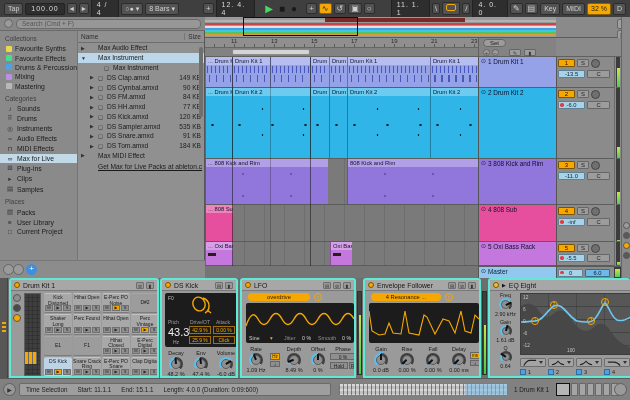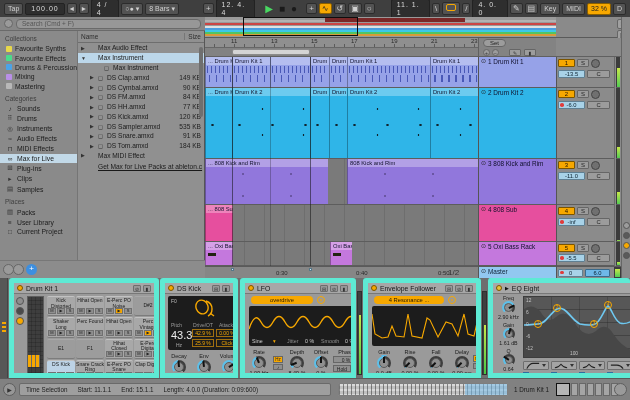--- a/index.html
+++ b/index.html
@@ -97,21 +97,21 @@
   .selhandle{position:absolute;top:1px;width:3px;height:3px;background:#cfe8f4;border:0.5px solid #578}
   #masterhead{position:absolute;left:273px;top:249px;width:78px;height:12px;background:#92c8f0;border-left:1px solid #555;border-top:1px solid #5a5a5a;font-size:6.4px;color:#0e2034;display:flex;gap:2px;padding:1px 2px}
   #mastermix{position:absolute;left:351px;top:249px;width:58px;height:12px;background:#8b8b8b;border-left:1px solid #555;border-top:1px solid #5a5a5a;display:flex;gap:2px;padding:1.5px 1px}
   .bluebox{width:25px;height:8px;background:#6fb8e8;border:1px solid #3a6a8c;border-radius:1px;font-size:5.8px;text-align:center;line-height:7px;color:#0a1e2e}
   #mastermeter{position:absolute;left:409px;top:249px;width:7px;height:12px;background:#3c3c3c;border-top:1px solid #5a5a5a}
 
   
   #devices{position:absolute;left:0;top:278px;width:630px;height:100px;background:#6e6e6e}
   #devedge{position:absolute;left:0;top:0;width:8px;height:100px;background:#575757;border-right:1px solid #444}
   .edgetick{position:absolute;left:2px;width:4px;height:2px;background:#f7a800}
-  .dev{position:absolute;top:0;height:100px;background:#9a9a9a;border:5px solid #5eead4;border-radius:3px 3px 0 0;overflow:hidden}
+  .dev{position:absolute;top:0;height:100px;background:#9a9a9a;border:2px solid #5eead4;border-radius:3px 3px 0 0;overflow:hidden}
   .devhead{height:11px;background:#a7a7a7;border-bottom:1px solid #787878;display:flex;align-items:center;gap:3px;padding:0 3px;font-size:6.8px;color:#151515}
   .pwr{width:6px;height:6px;border-radius:50%;background:#f7a800;border:1px solid #7a5400;flex:none}
   .devico{margin-left:auto;display:flex;gap:2px}
   .devico span{width:8px;height:7px;background:#989898;border:1px solid #6e6e6e;border-radius:1px;font-size:5px;text-align:center;line-height:6px;color:#333}
   .devico span:first-child{margin-left:0}
 
   
   #drackside{position:absolute;left:2px;top:14px;width:9px}
   .drcirc{width:8px;height:8px;border-radius:50%;border:1px solid #555;margin-bottom:2px}
   #minigrid{position:absolute;left:13px;top:13px;width:17px;height:83px;background:repeating-linear-gradient(90deg,#7e7e7e 0 3.2px,#6a6a6a 3.2px 4.2px),repeating-linear-gradient(#7e7e7e 0 3.2px,#6a6a6a 3.2px 4.2px);background-blend-mode:multiply;border:1px solid #5e5e5e}
@@ -641,28 +641,20 @@
         </div>
     </div>
 
     <div id="rightstrip">
       <span class="rscirc" style="top:205px;background:#9c9c9c"></span>
       <span class="rscirc" style="top:215px;background:#5a5a5a"></span>
       <span class="rscirc" style="top:225px;background:#f7a800"></span>
       <span class="rscirc" style="top:235px;background:#5a5a5a"></span>
     </div>
 
-    <div id="masterrow">
-      <span class="selhandle" style="left:26px"></span>
-      <span class="selhandle" style="left:104px"></span>
-      <span class="tlabel" style="left:71px">0:30</span>
-      <span class="tlabel" style="left:151px">0:40</span>
-      <span class="tlabel" style="left:233px">0:50</span>
-      <span id="zoomlvl">1/2</span>
-    </div>
     <div id="masterhead">
       <span class="fold">⊙</span>
       <span>Master</span>
     </div>
     <div id="mastermix">
       <span class="volbox" style="width:25px"><i class="reddot"></i><span>0</span></span>
       <span class="bluebox">6.0</span>
     </div>
     <div id="mastermeter">
         <div class="mfill" style="position:absolute;left:1px;right:1px;bottom:1px;height:70%"></div>

